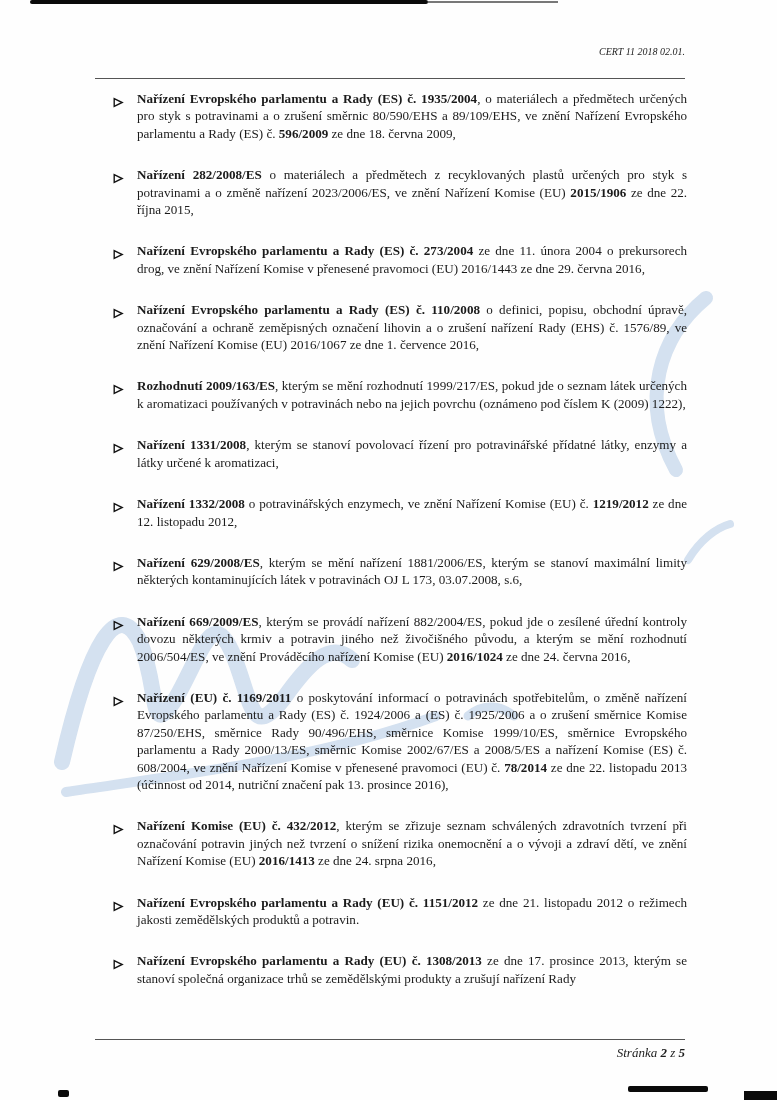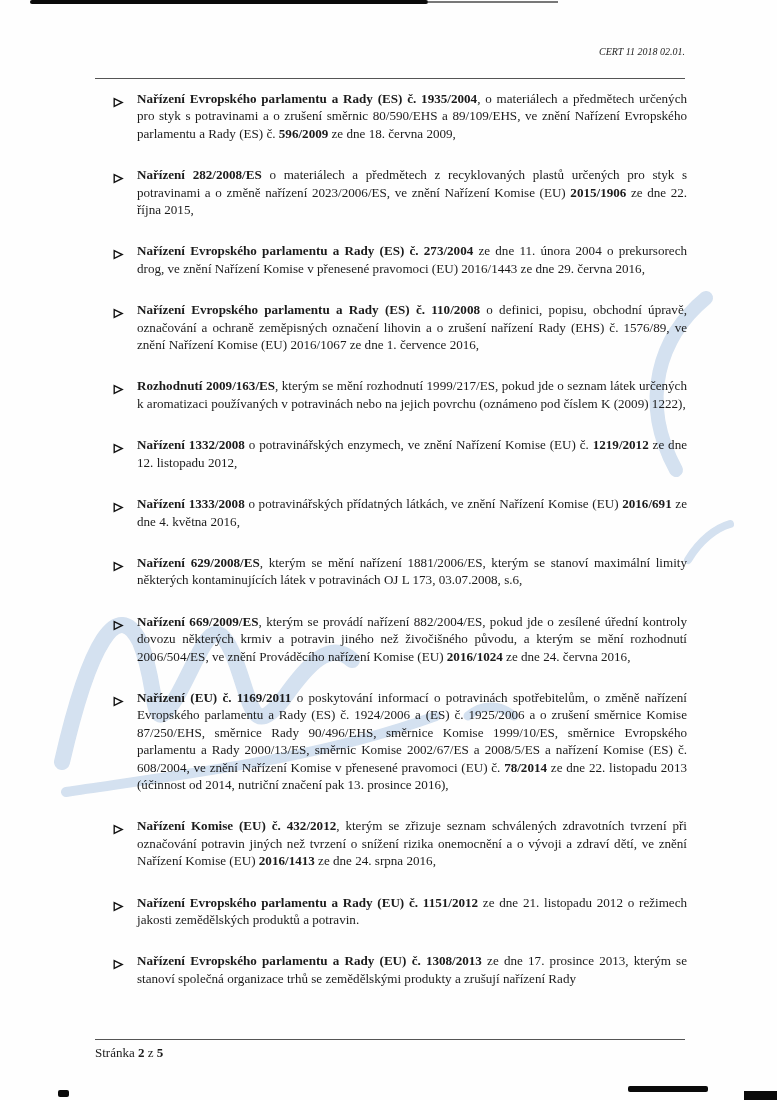--- a/index.html
+++ b/index.html
@@ -31,21 +31,21 @@
   }
   .item { display: flex; }
   .bullet { width: 24px; flex-shrink: 0; padding-top: 4px; }
   .itext {
     flex: 1; font-size: 13.1px; line-height: 17.4px;
     text-align: justify; color: #1b1b1b;
   }
   .b { font-weight: bold; }
   .footer {
     position: absolute; top: 1045px; left: 95px; right: 92px;
-    text-align: left; font-size: 13px; z-index: 1;
+    text-align: right; font-size: 13px; z-index: 1; font-style: italic;
   }
 </style>
 </head>
 <body>
 
 <div class="artifact top-streak"></div>
 <div class="artifact top-streak2"></div>
 <div class="artifact bottom-left"></div>
 <div class="artifact bottom-bar"></div>
 <div class="artifact bottom-corner"></div>
@@ -103,29 +103,29 @@
       </svg>
     </span>
     <div class="itext"><span class="b">Rozhodnutí 2009/163/ES</span><span>, kterým se mění rozhodnutí 1999/217/ES, pokud jde o seznam látek určených k aromatizaci používaných v potravinách nebo na jejich povrchu (oznámeno pod číslem K (2009) 1222),</span></div>
   </div>
     <div class="item">
     <span class="bullet">
       <svg width="11" height="11" viewBox="0 0 11 11">
         <path d="M1.2 1.6 L9.2 5.5 L1.2 9.4 Z" fill="none" stroke="#161616" stroke-width="1.4" stroke-linejoin="miter"></path>
       </svg>
     </span>
-    <div class="itext"><span class="b">Nařízení 1332/2008</span><span> o potravinářských enzymech, ve znění Nařízení Komise (EU) č. </span><span class="b">1219/2012</span><span> ze dne 12. listopadu 2012,</span></div>
+    <div class="itext"><span class="b">Nařízení 1331/2008</span><span>, kterým se stanoví povolovací řízení pro potravinářské přídatné látky, enzymy a látky určené k aromatizaci,</span></div>
   </div>
     <div class="item">
     <span class="bullet">
       <svg width="11" height="11" viewBox="0 0 11 11">
         <path d="M1.2 1.6 L9.2 5.5 L1.2 9.4 Z" fill="none" stroke="#161616" stroke-width="1.4" stroke-linejoin="miter"></path>
       </svg>
     </span>
-    <div class="itext"><span class="b">Nařízení 1333/2008</span><span> o potravinářských přídatných látkách, ve znění Nařízení Komise (EU) </span><span class="b">2016/691</span><span> ze dne 4. května 2016,</span></div>
+    <div class="itext"><span class="b">Nařízení 1332/2008</span><span> o potravinářských enzymech, ve znění Nařízení Komise (EU) č. </span><span class="b">1219/2012</span><span> ze dne 12. listopadu 2012,</span></div>
   </div>
     <div class="item">
     <span class="bullet">
       <svg width="11" height="11" viewBox="0 0 11 11">
         <path d="M1.2 1.6 L9.2 5.5 L1.2 9.4 Z" fill="none" stroke="#161616" stroke-width="1.4" stroke-linejoin="miter"></path>
       </svg>
     </span>
     <div class="itext"><span class="b">Nařízení 629/2008/ES</span><span>, kterým se mění nařízení 1881/2006/ES, kterým se stanoví maximální limity některých kontaminujících látek v potravinách  OJ L 173, 03.07.2008, s.6,</span></div>
   </div>
     <div class="item">

